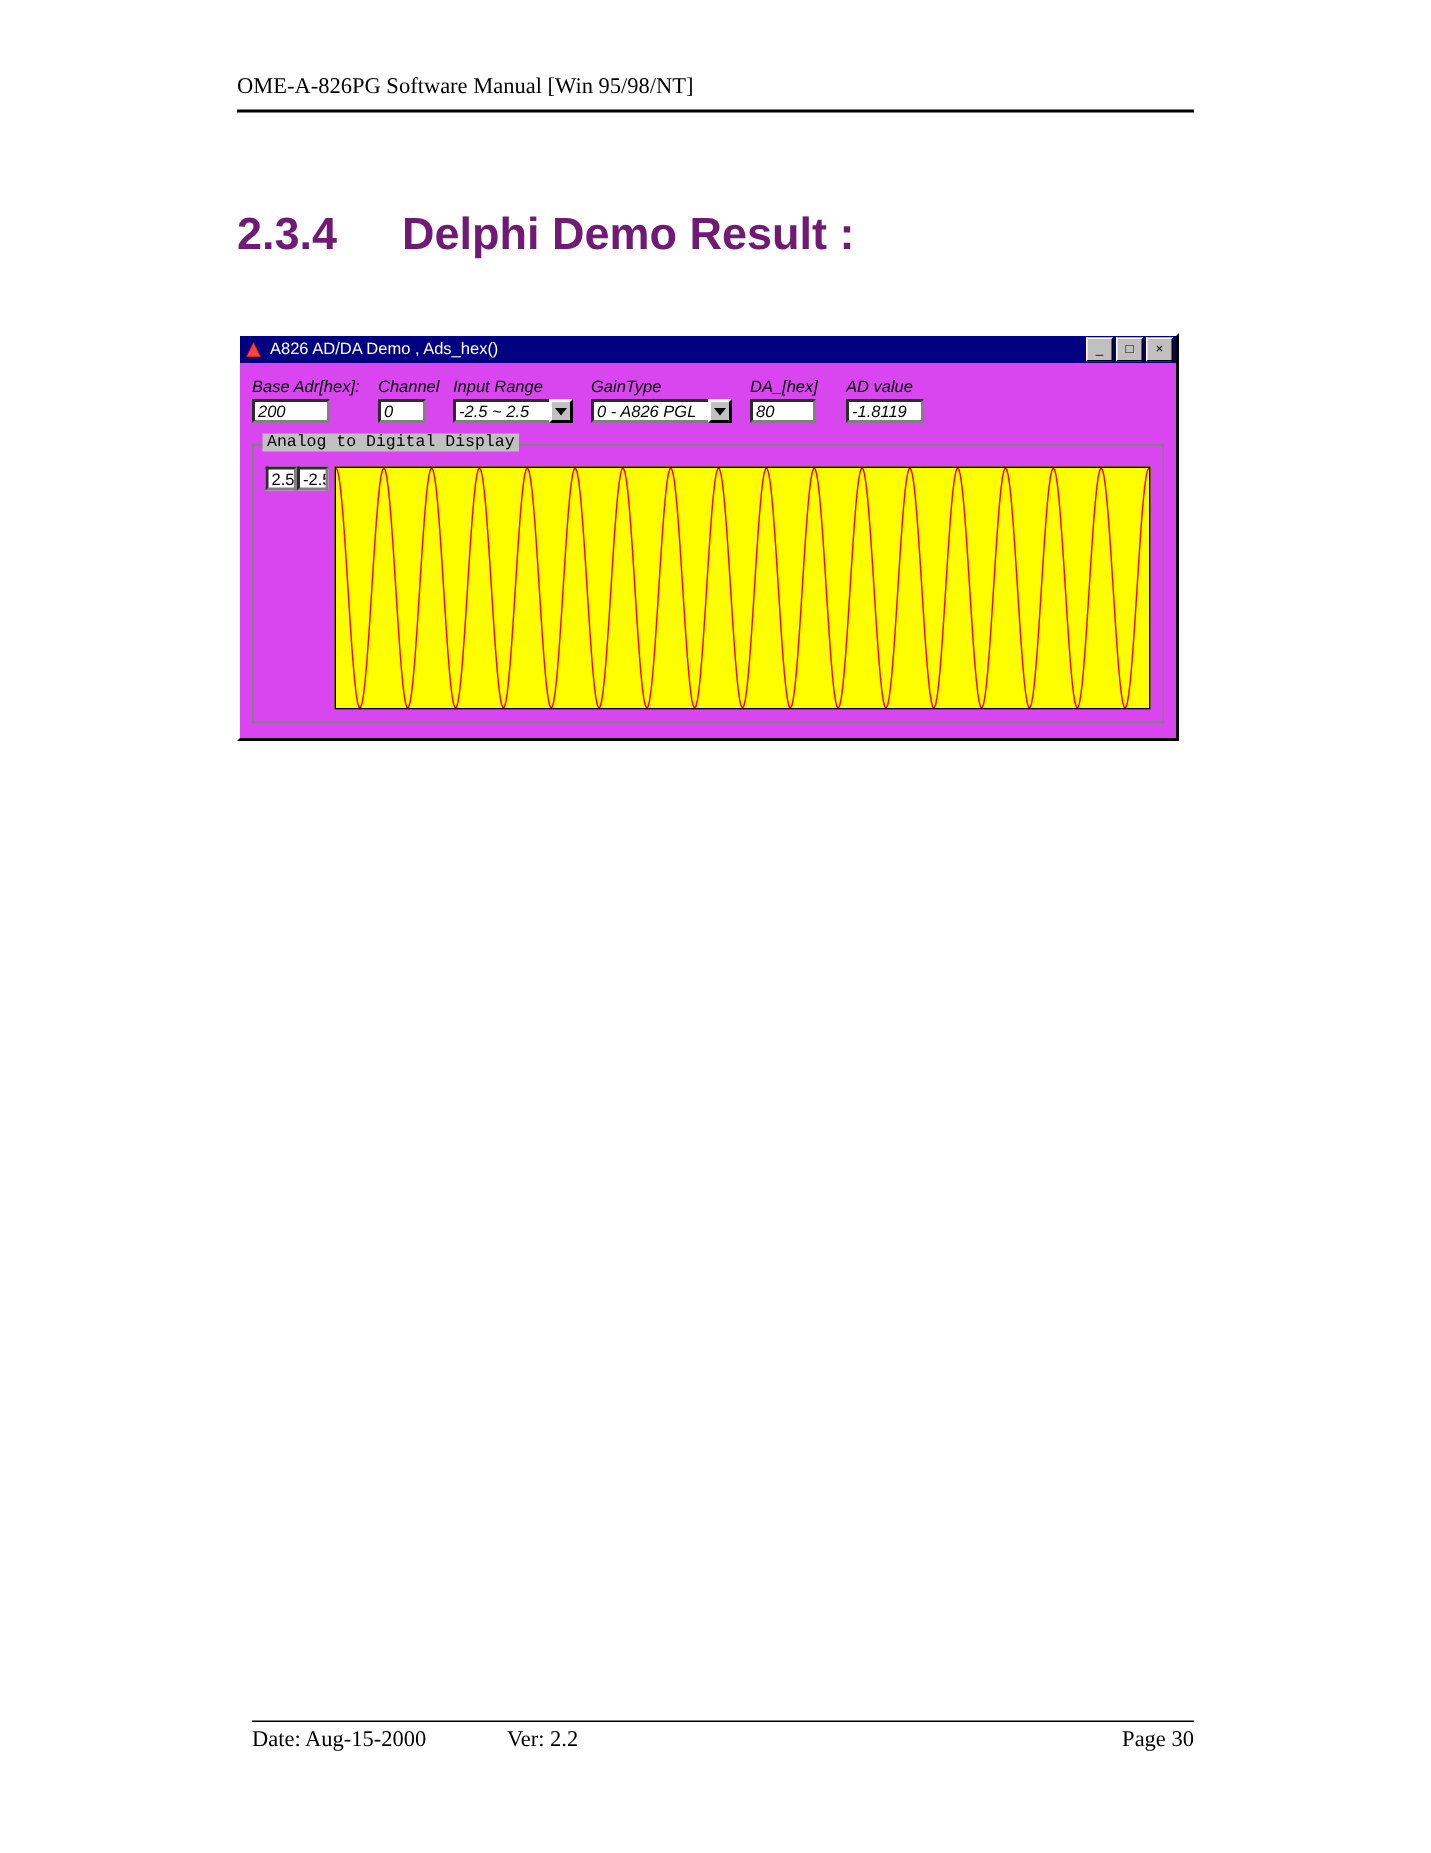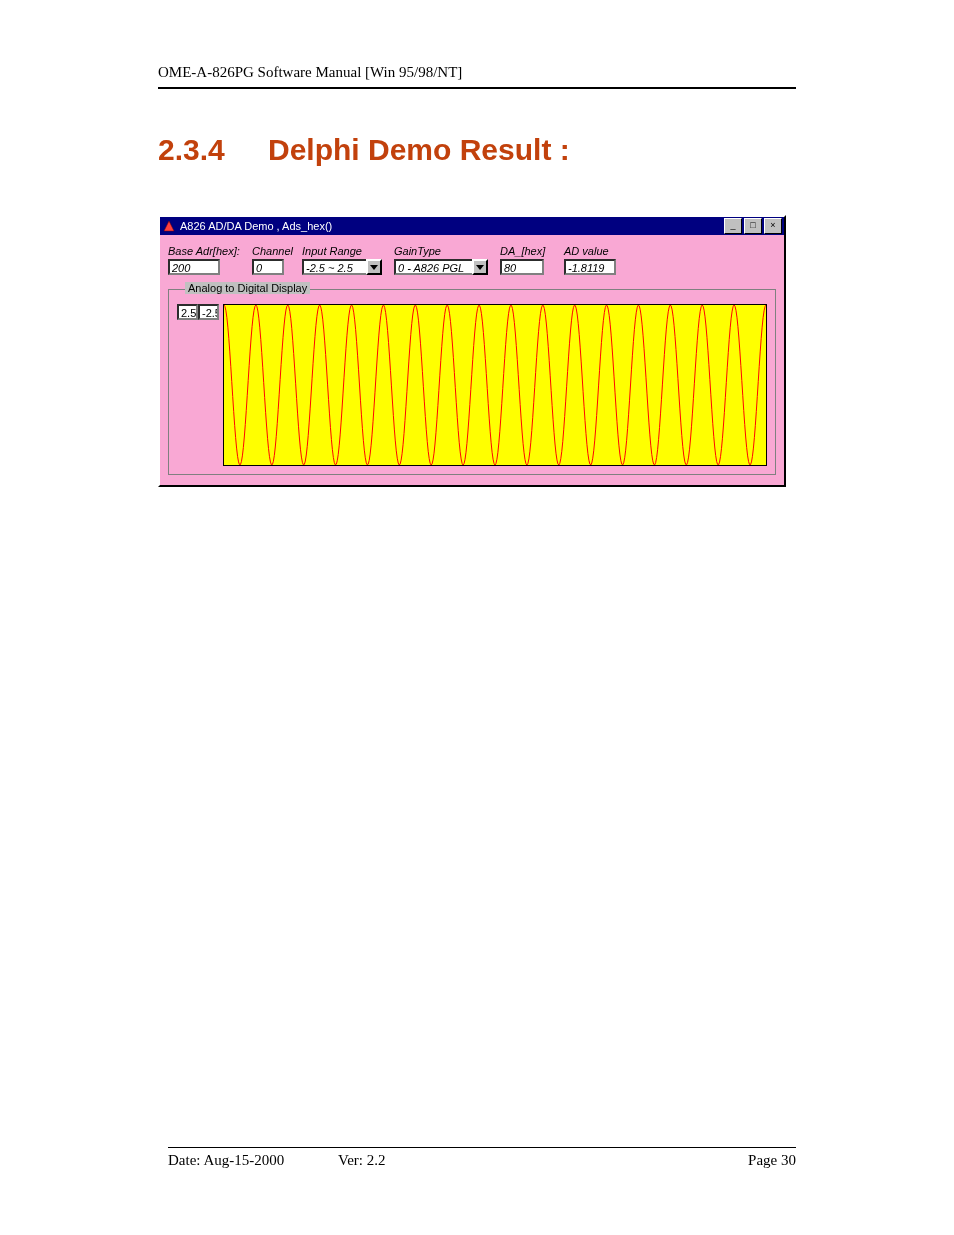--- a/index.html
+++ b/index.html
@@ -6,42 +6,42 @@
     margin: 0;
     background: #fff;
     font-family: "Times New Roman", Times, serif;
     color: #000;
   }
   .page {
     width: 954px;
     height: 1235px;
     position: relative;
     box-sizing: border-box;
-    padding: 64px 158px 0 158px;
+    padding: 50px 158px 0 158px;
   }
   .hdr {
     font-size: 15px;
     padding-bottom: 6px;
     border-bottom: 2.5px solid #000;
   }
   .section-title {
-    margin-top: 44px;
+    margin-top: 65px;
     font-family: Arial, Helvetica, sans-serif;
     font-weight: bold;
     font-size: 30px;
-    color: #c2410c;
+    color: #701a75;
   }
   .section-title .num { display: inline-block; width: 110px; }
   
   .win95 {
     margin-top: 48px;
     width: 628px;
     font-family: "MS Sans Serif", Tahoma, Arial, sans-serif;
     font-size: 11px;
-    background: #f9a8d4;
+    background: #d946ef;
     border: 2px solid #000;
     border-top-color: #fff;
     border-left-color: #fff;
     box-sizing: border-box;
   }
   .titlebar {
     background: #000080;
     color: #fff;
     height: 18px;
     display: flex;
@@ -89,22 +89,22 @@
   }
   .combobtn svg { width: 8px; height: 8px; }
   
   .group {
     margin-top: 14px;
     border: 1px solid #808080;
     position: relative;
     padding: 14px 8px 10px 8px;
   }
   .group-legend {
-    position: absolute; top: -8px; left: 16px;
-    background: #c0c0c0; padding: 0 3px;
+    position: absolute; top: -8px; left: 6px;
+    background: #c0c0c0; padding: 0 3px; font-family: Liberation Mono, monospace;
   }
   .axis-col { width: 42px; display: flex; flex-direction: row; justify-content: space-between; padding-right: 4px; }
   .axis-col .tbox { width: 38px; }
   .plot {
     flex: 1; height: 160px;
     background: #ffff00;
     border: 1px solid #000;
     position: relative;
   }
   

